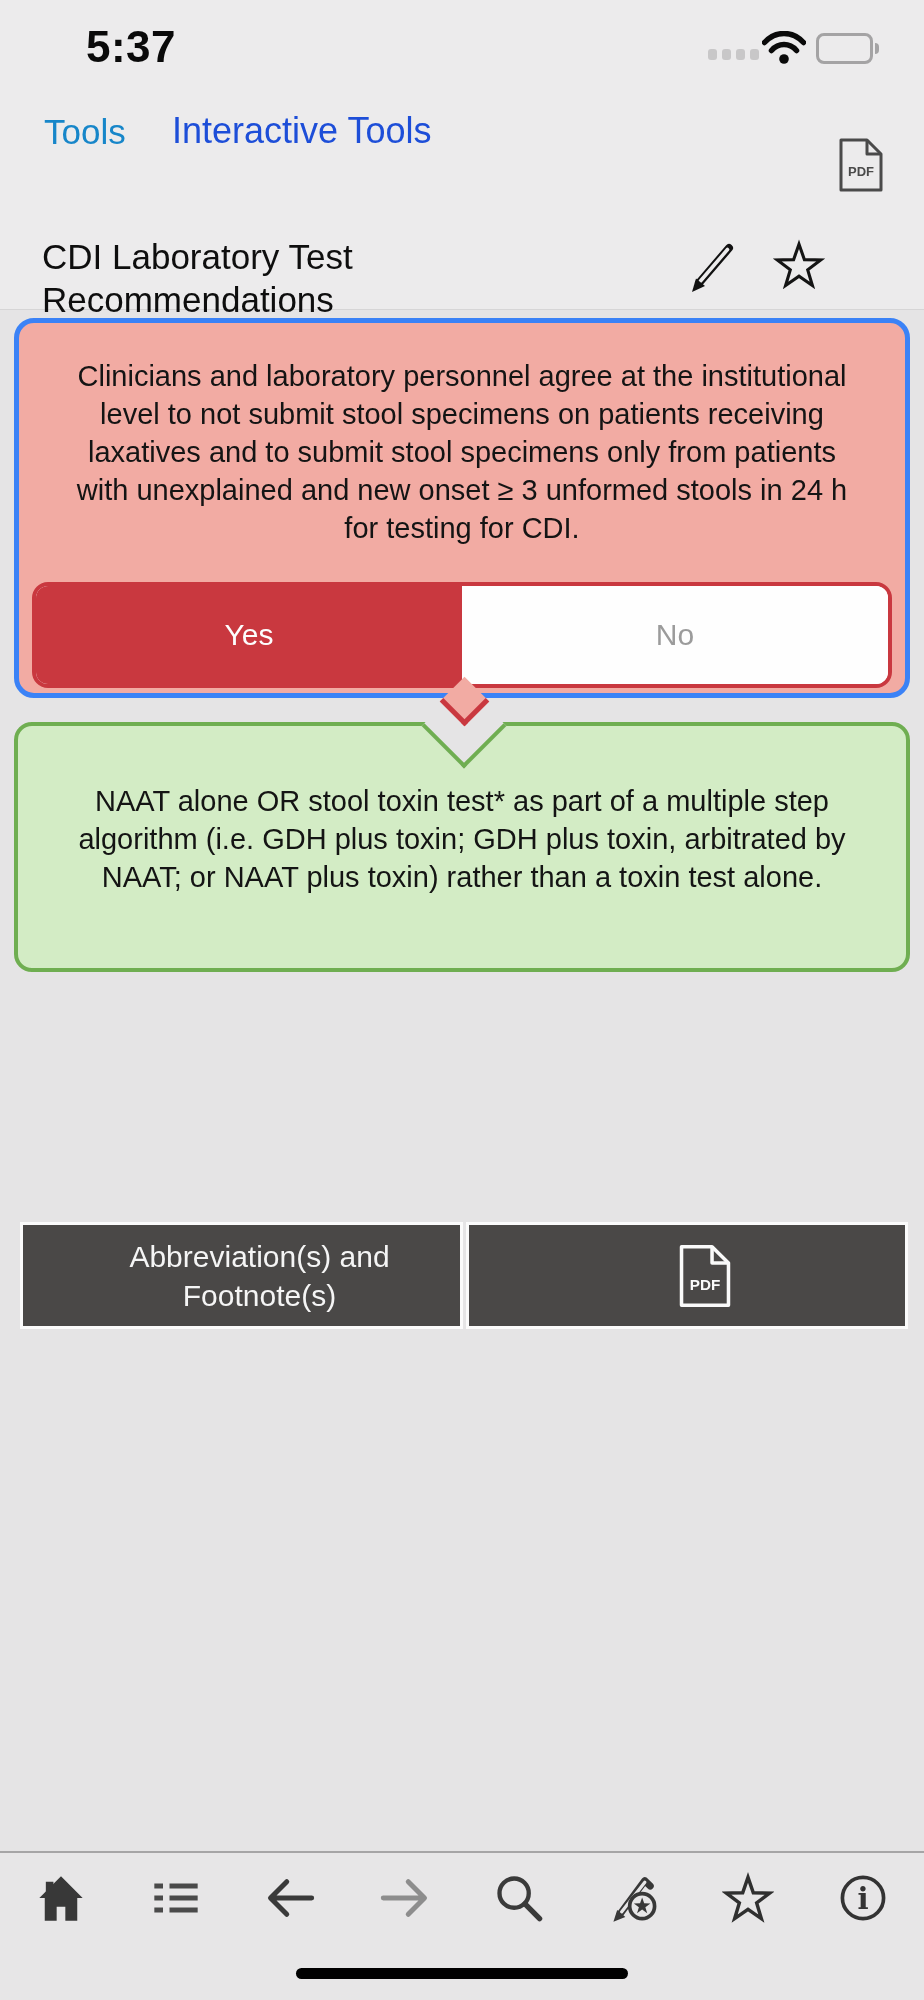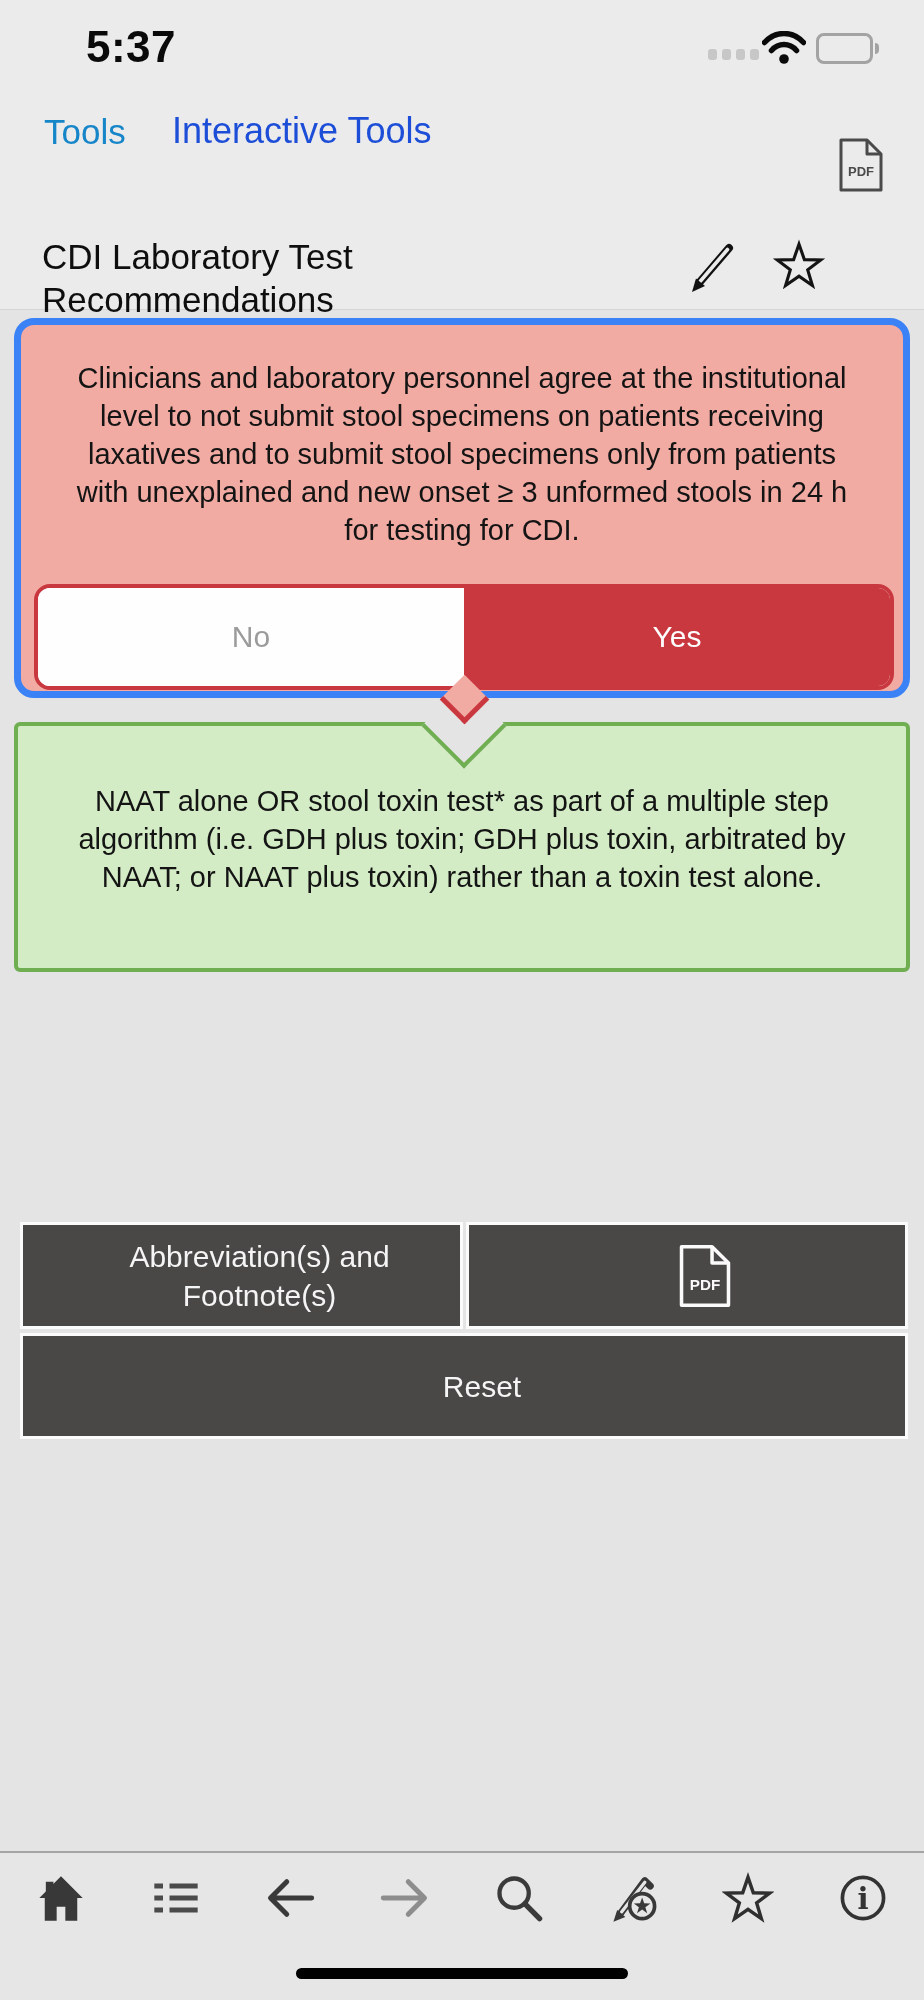--- a/index.html
+++ b/index.html
@@ -45,21 +45,21 @@
     position:absolute; left:686px; top:238px; width:58px; height:58px;
     background:none; border:none; padding:0; cursor:pointer;
   }
   .favorite-header-button {
     position:absolute; left:772px; top:238px; width:56px; height:56px;
     background:none; border:none; padding:0; cursor:pointer;
   }
   
   .question-box {
     position:absolute; left:14px; top:318px; width:896px; height:380px;
-    box-sizing:border-box; background:#F2ABA3; border:7px solid #3b82f6;
+    box-sizing:border-box; background:#F2ABA3; border:5px solid #3b82f6;
     border-radius:20px; z-index:3;
   }
   .question-text {
     margin:34px auto 0; width:786px; font-size:29px; line-height:38px;
     text-align:center; color:#141414;
   }
   .segmented {
     position:absolute; left:13px; top:259px; width:860px; height:106px;
     box-sizing:border-box; border:4px solid #C9383F; border-radius:16px;
     overflow:hidden; display:flex; background:#FFFFFF;
@@ -74,21 +74,21 @@
   .question-tail {
     position:absolute; left:50%; bottom:-26px; width:30px; height:30px;
     margin-left:-15px; background:#F2ABA3;
     border-right:5px solid #C9383F; border-bottom:5px solid #C9383F;
     transform:rotate(45deg);
   }
   
   .answer-box {
     position:absolute; left:14px; top:722px; width:896px; height:250px;
     box-sizing:border-box; background:#D3ECC5; border:4px solid #6FAE51;
-    border-radius:6px; z-index:1;
+    border-radius:18px; z-index:1;
   }
   .answer-notch {
     position:absolute; left:50%; top:-30px; width:56px; height:56px;
     margin-left:-28px; background:#E5E4E5;
     border-right:4px solid #6FAE51; border-bottom:4px solid #6FAE51;
     transform:rotate(45deg);
   }
   .answer-text {
     margin:56px auto 0; width:786px; font-size:29px; line-height:38px;
     text-align:center; color:#141414;
@@ -174,45 +174,42 @@
     <span>
       <svg width="54" height="54" viewBox="0 0 52 52">
         <path d="M26 5 L31.2 19.9 L46.9 20.2 L34.4 29.7 L38.9 44.8 L26 35.8 L13.1 44.8 L17.6 29.7 L5.1 20.2 L20.8 19.9 Z" fill="none" stroke="#141414" stroke-width="3"></path>
       </svg>
     </span>
   </button>
 
   <div class="question-box">
     <div class="question-text">Clinicians and laboratory personnel agree at the institutional level to not submit stool specimens on patients receiving laxatives and to submit stool specimens only from patients with unexplained and new onset ≥ 3 unformed stools in 24 h for testing for CDI.</div>
     <div class="segmented">
+      <button class="seg-option seg-yes">Yes</button>
       <button class="seg-option seg-no">No</button>
-      <button class="seg-option seg-yes">Yes</button>
     </div>
     <div class="question-tail"></div>
   </div>
 
   <div class="answer-box">
     <div class="answer-notch"></div>
     <div class="answer-text">NAAT alone OR stool toxin test* as part of a multiple step algorithm (i.e. GDH plus toxin; GDH plus toxin, arbitrated by NAAT; or NAAT plus toxin) rather than a toxin test alone.</div>
   </div>
 
   <button class="action-button abbrev-button">
     <span>Abbreviation(s) and Footnote(s)</span>
   </button>
   <button class="action-button pdf-action-button">
     <span>
       <svg width="54" height="68" viewBox="0 0 46 56">
         <path d="M3 3 H29 L43 17 V53 H3 Z" fill="none" stroke="#FAFAFA" stroke-width="3" stroke-linejoin="round"></path>
         <path d="M29 3 V17 H43" fill="none" stroke="#FAFAFA" stroke-width="3" stroke-linejoin="round"></path>
         <text x="23" y="40" text-anchor="middle" font-family="Liberation Sans, sans-serif" font-size="13" font-weight="bold" fill="#FAFAFA">PDF</text>
       </svg>
     </span>
-  </button>
-  <button class="action-button reset-button">
-    <span>Reset</span>
   </button>
 
   <div class="toolbar">
     <div class="toolbar-row">
       <button class="tool-button">
         <span>
           <svg width="52" height="52" viewBox="0 0 48 48">
             <rect x="10" y="9" width="7" height="11" fill="#383838"></rect>
             <path d="M24 4 L44 24 L39 24 L39 45 L28 45 L28 32 L20 32 L20 45 L9 45 L9 24 L4 24 Z" fill="#383838"></path>
           </svg>

